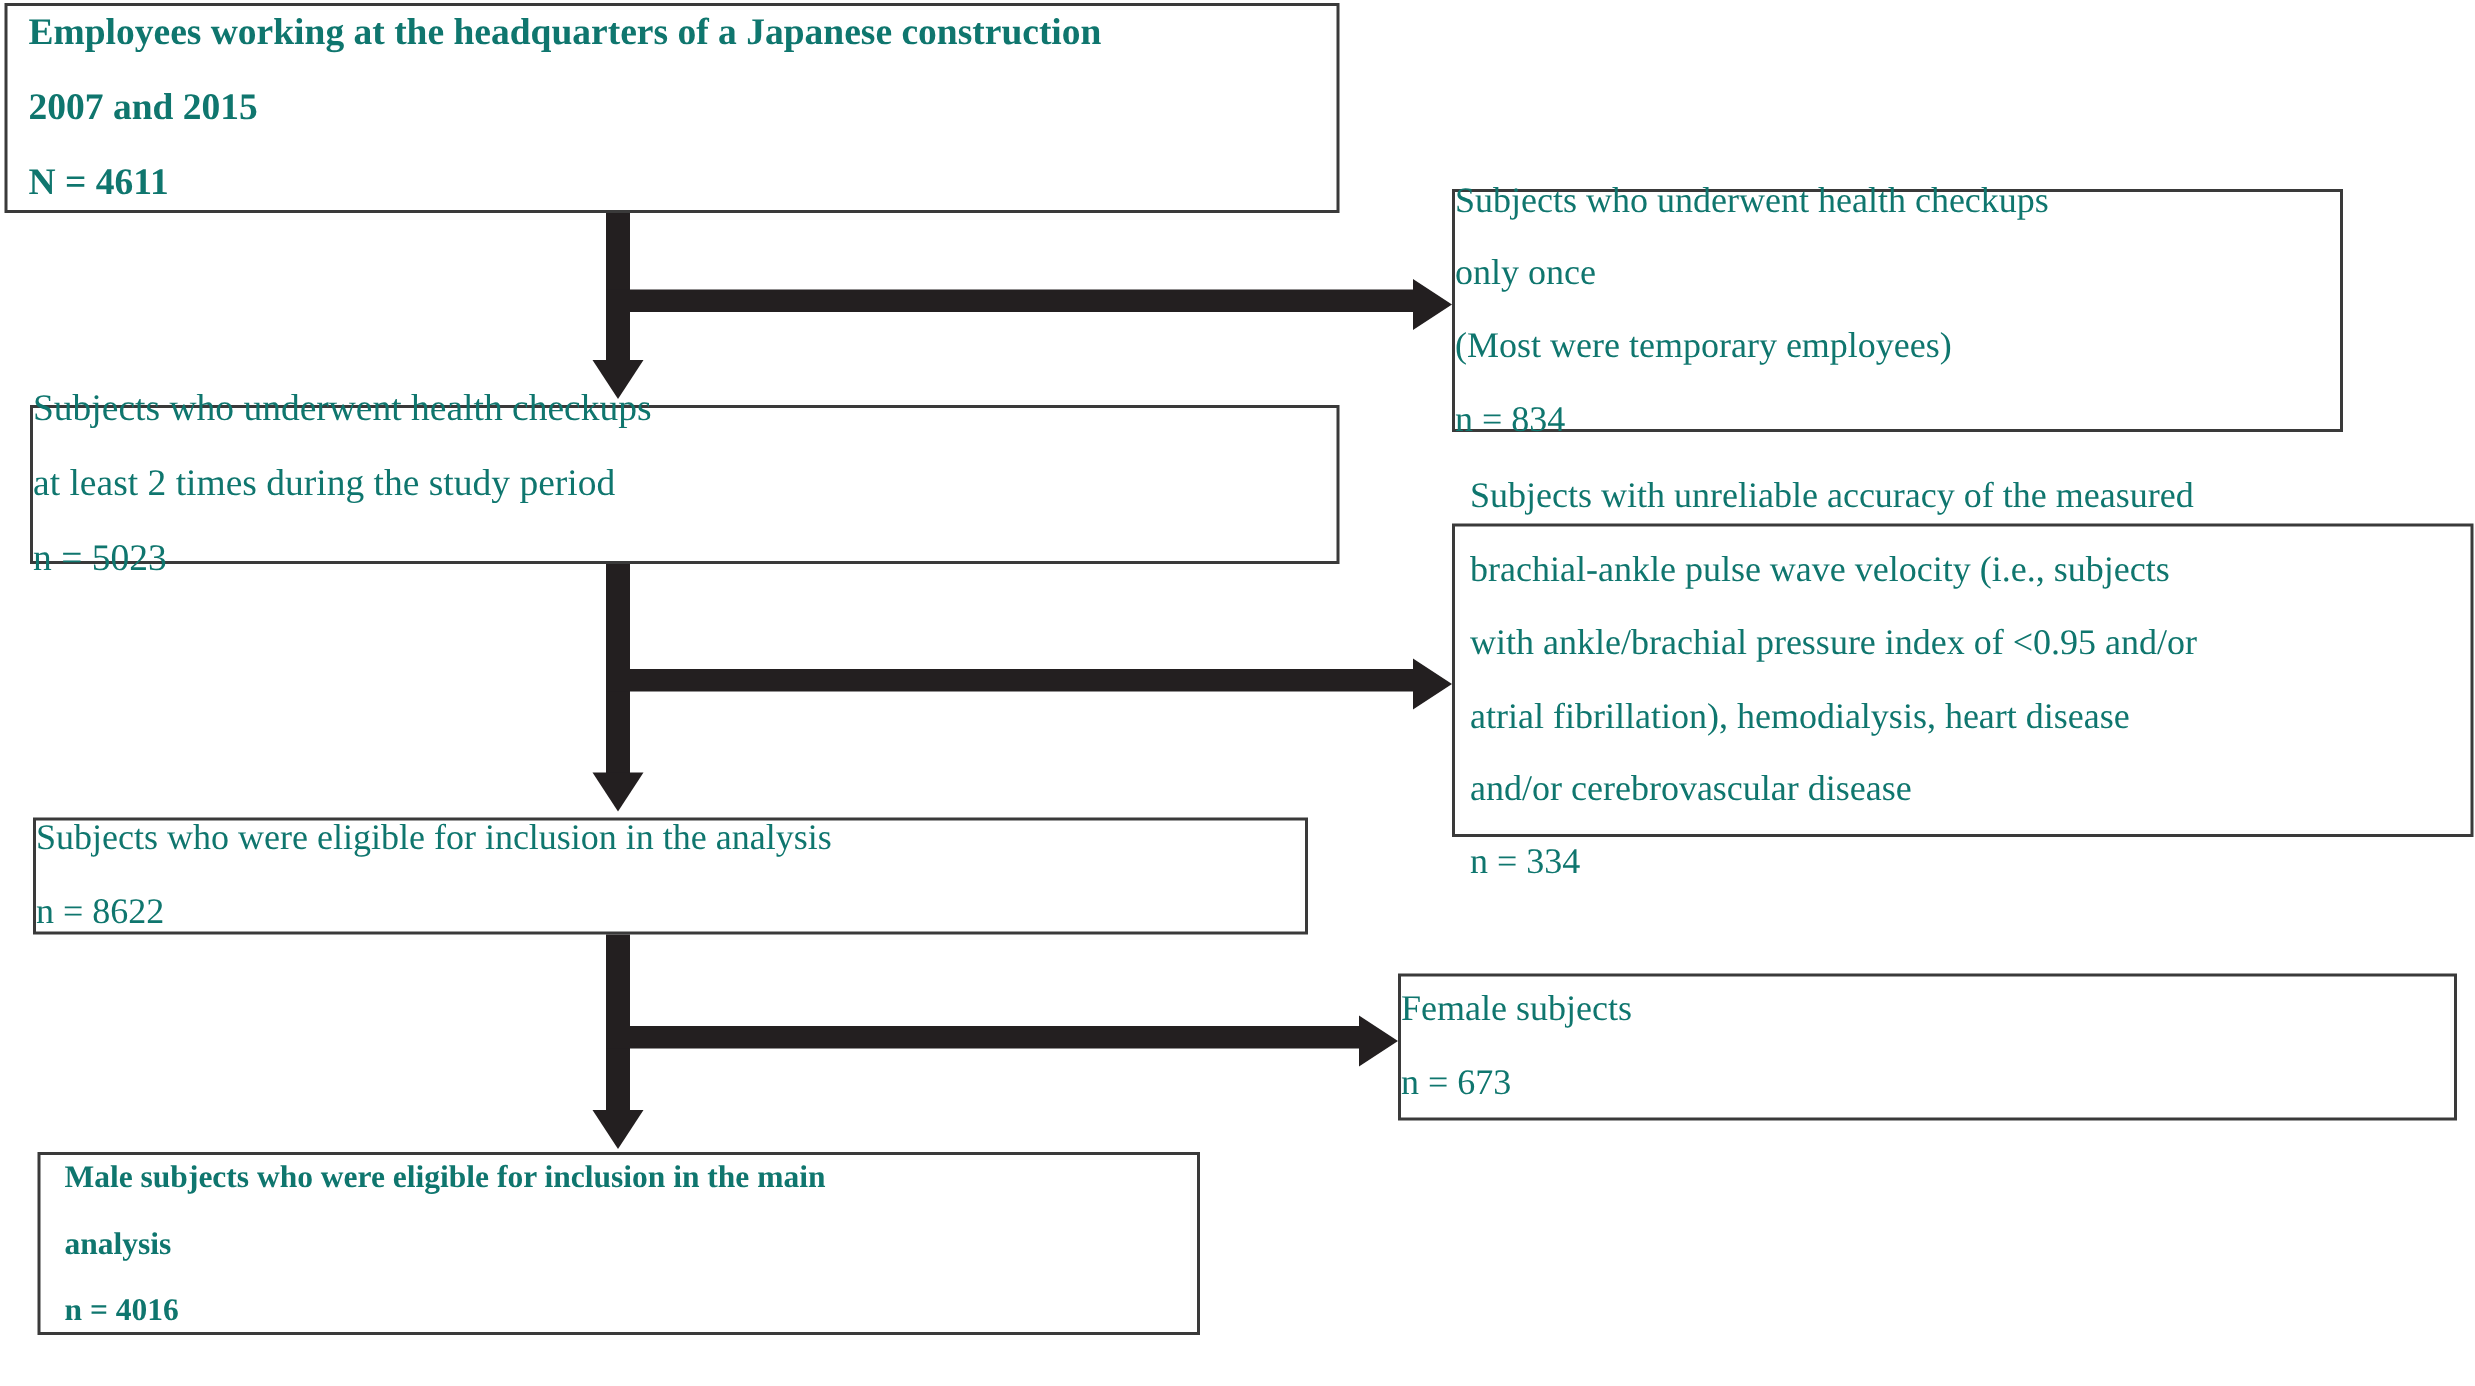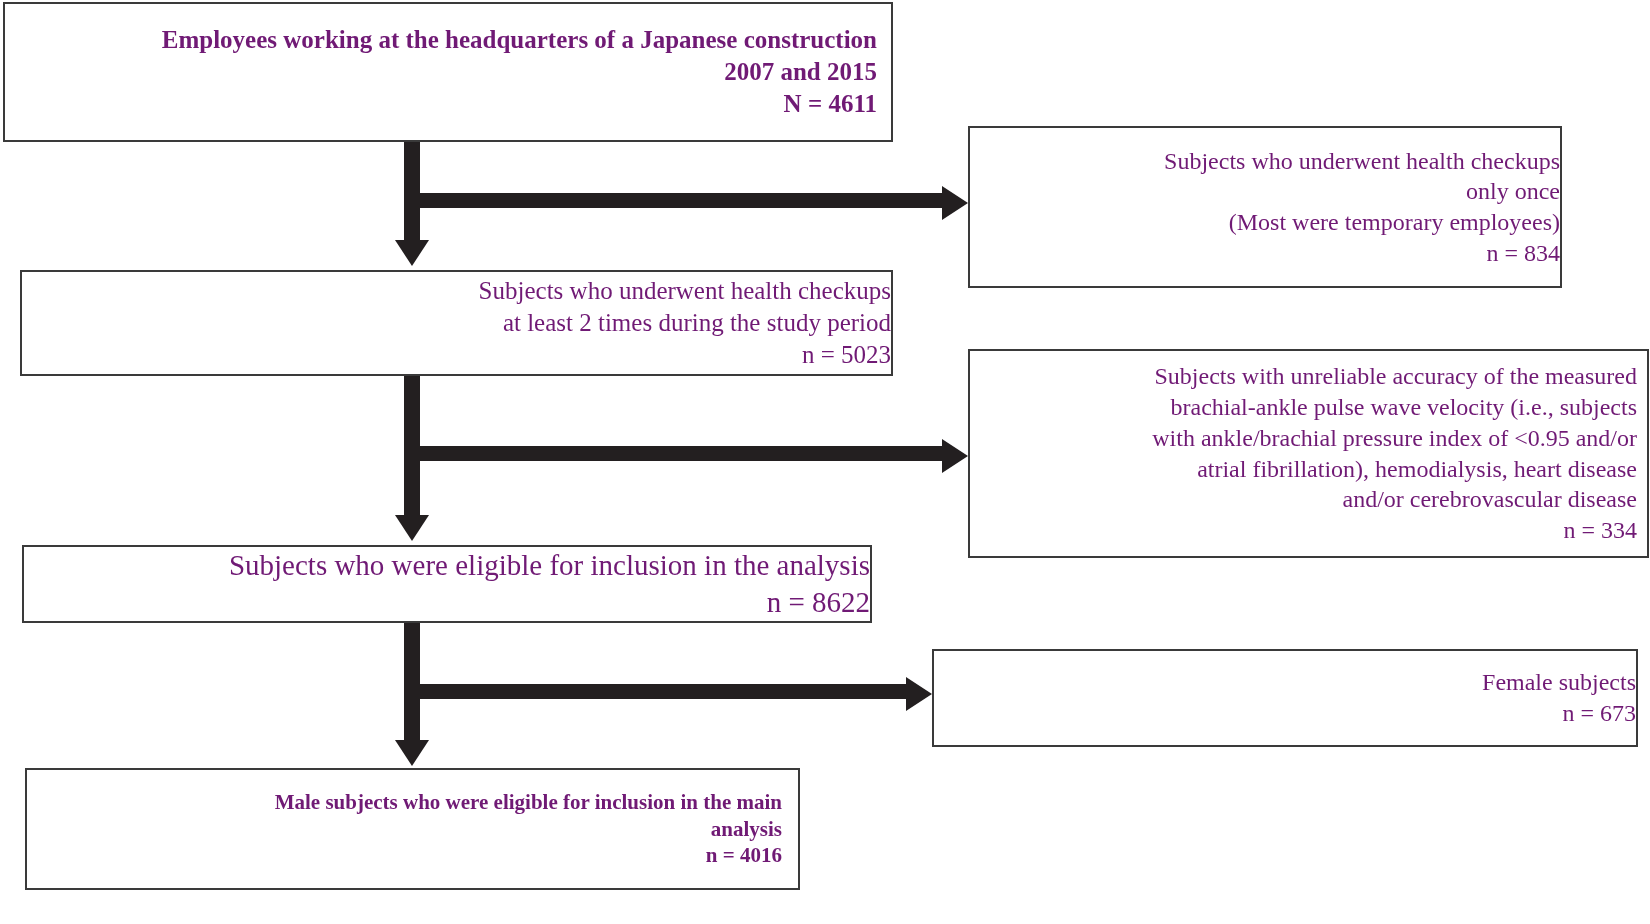--- a/index.html
+++ b/index.html
@@ -16,38 +16,39 @@
     font-family: "Liberation Serif", "DejaVu Serif", serif;
     color: #1a1a1a;
   }
   .node {
     position: absolute;
     box-sizing: border-box;
     border: 2px solid #3a3a3a;
     background: #ffffff;
     display: flex;
     flex-direction: column;
-    align-items: flex-end;
+    align-items: flex-start;
     justify-content: center;
     text-align: center;
     line-height: 1.28;
-    color: #701a75;
+    color: #0f766e;
+    gap: 18px;
   }
   .node .line {
     display: block;
     white-space: nowrap;
   }
   .node.bold {
     font-weight: bold;
   }
 
   
   #node-source      { left: 3px;   top: 2px;   width: 890px; height: 140px; font-size: 25px; padding: 6px 14px; }
   #node-twice       { left: 20px;  top: 270px; width: 873px; height: 106px; font-size: 25px; }
-  #node-eligible    { left: 22px;  top: 545px; width: 850px; height: 78px;  font-size: 29px; }
+  #node-eligible    { left: 22px;  top: 545px; width: 850px; height: 78px;  font-size: 24px; }
   #node-male        { left: 25px;  top: 768px; width: 775px; height: 122px; font-size: 21px; padding: 19px 16px; }
 
   
   #node-once        { left: 968px; top: 126px; width: 594px; height: 162px; font-size: 24px; }
   #node-unreliable  { left: 968px; top: 349px; width: 681px; height: 209px; font-size: 24px; padding: 20px 10px; }
   #node-female      { left: 932px; top: 649px; width: 706px; height: 98px;  font-size: 24px; }
 
   
   .conn {
     position: absolute;

